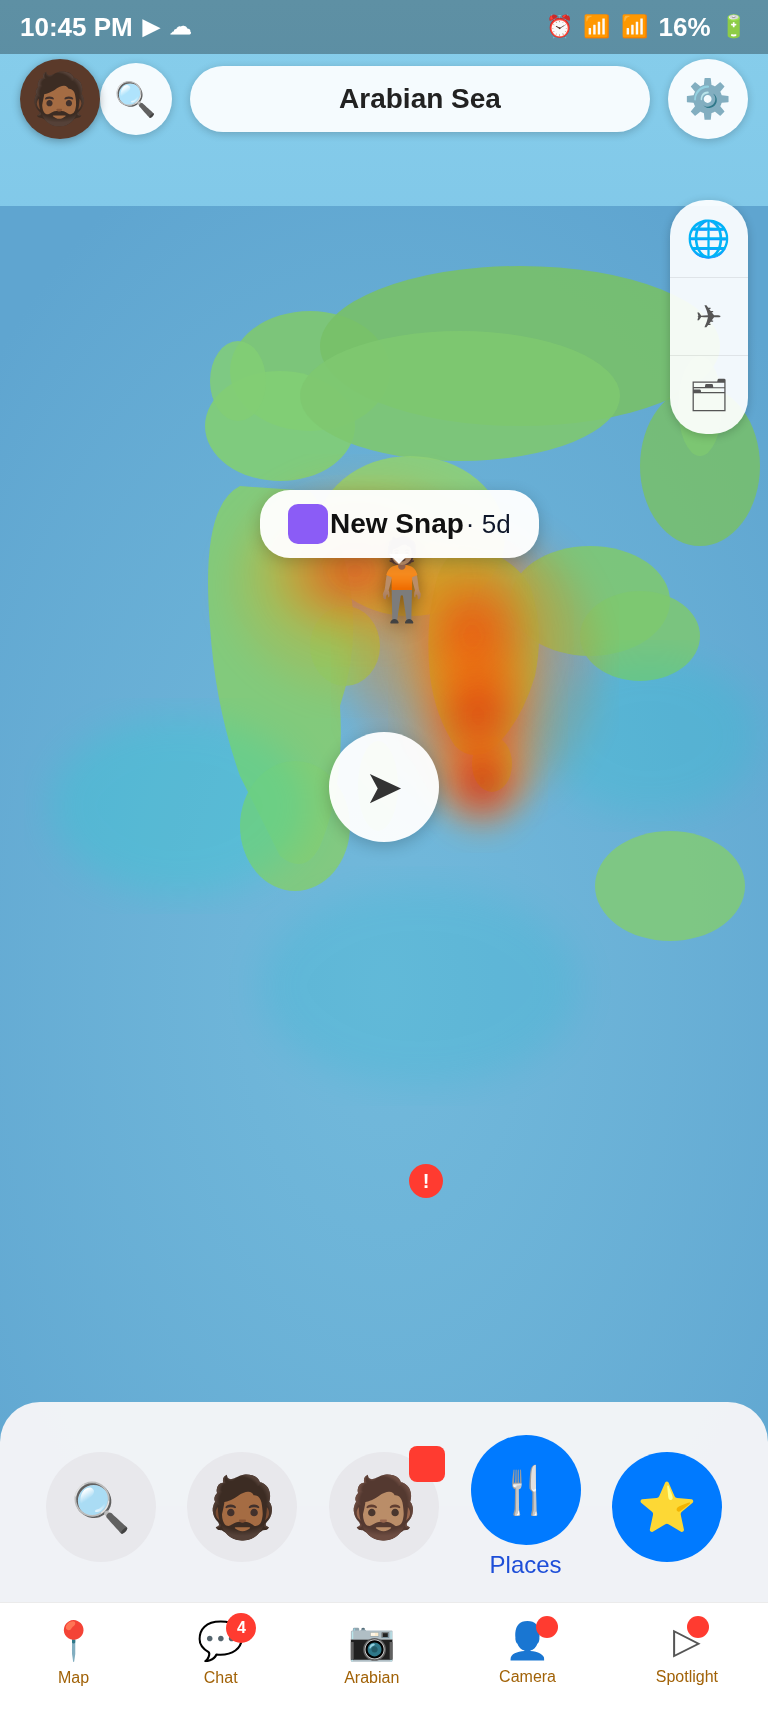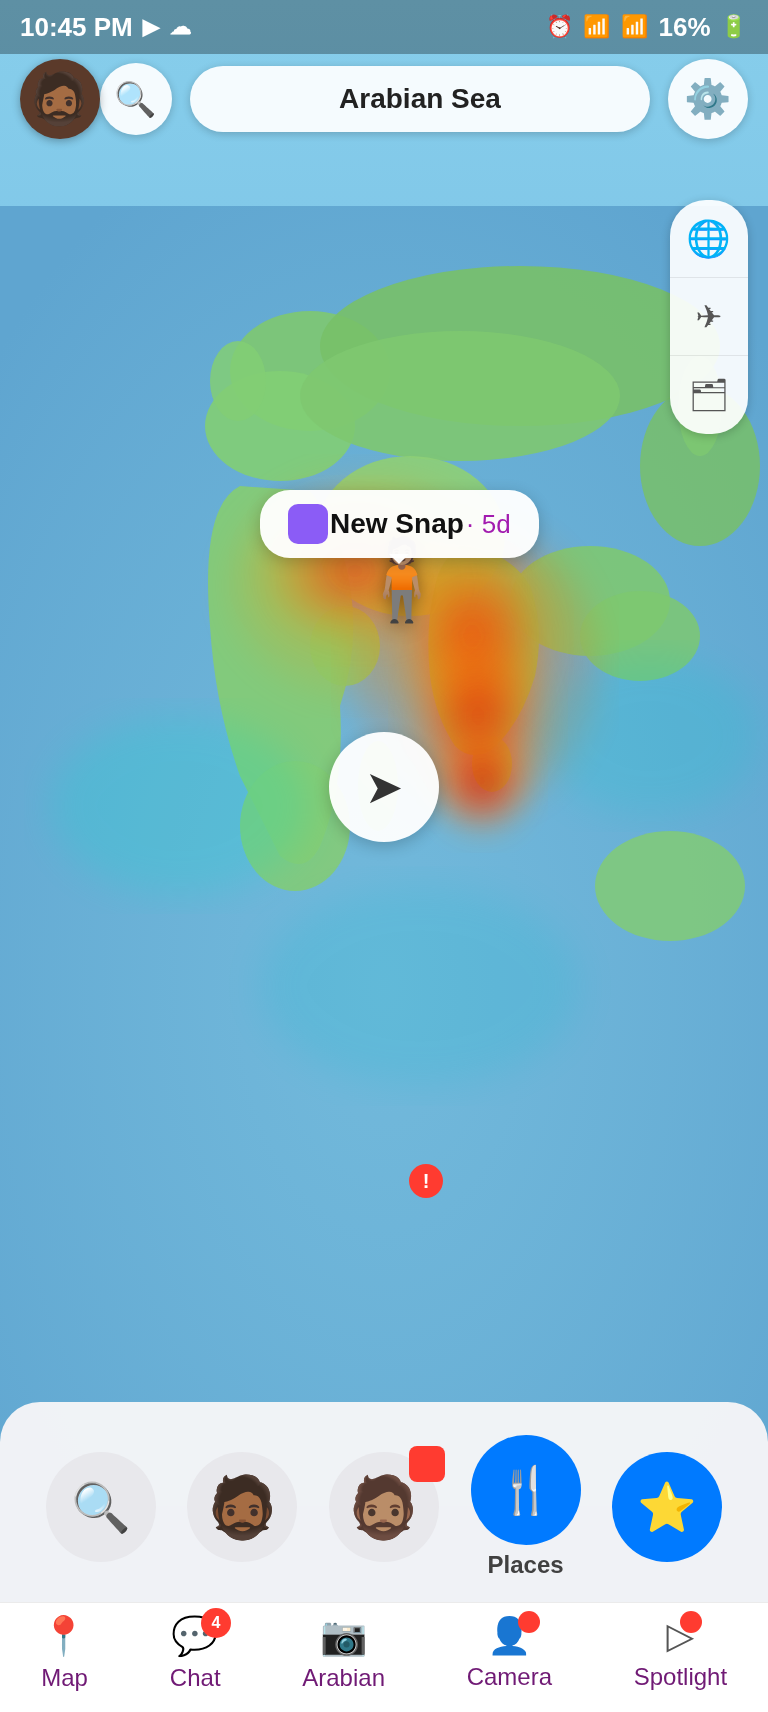--- a/index.html
+++ b/index.html
@@ -147,21 +147,21 @@
       background: #8B5CF6;
       border-radius: 10px;
     }
     .snap-label {
       font-size: 28px;
       font-weight: 700;
       color: #111;
     }
     .snap-time {
       font-size: 26px;
-      color: #a21caf;
+      color: #0f172a;
     }
 
     
     .bitmoji-character {
       position: absolute;
       top: 540px; left: 352px;
       z-index: 250;
       font-size: 70px;
       text-align: center;
       filter: drop-shadow(0 4px 8px rgba(0,0,0,0.4));
@@ -240,22 +240,22 @@
       width: 34px; height: 34px;
       background: #FF3B30;
       border-radius: 50%;
       display: flex; align-items: center; justify-content: center;
       color: white;
       font-size: 18px;
       font-weight: 700;
     }
     .places-label {
       font-size: 24px;
-      color: #404040;
-      font-weight: 700;
+      color: #1d4ed8;
+      font-weight: 400;
     }
 
     
     .nav-bar {
       position: absolute;
       bottom: 0; left: 0; right: 0;
       height: 110px;
       background: #fff;
       display: flex;
       align-items: center;
@@ -271,22 +271,22 @@
       gap: 6px;
       cursor: pointer;
       position: relative;
     }
     .nav-icon {
       font-size: 38px;
       color: #333;
     }
     .nav-icon.active { color: #000; }
     .nav-label {
-      font-size: 24px;
-      color: #701a75;
+      font-size: 16px;
+      color: #a16207;
       font-weight: 500;
       text-align: right;
     }
     .nav-badge {
       position: absolute;
       top: -6px; right: -12px;
       width: 30px; height: 30px;
       background: #FF3B30;
       border-radius: 50%;
       display: flex; align-items: center; justify-content: center;

